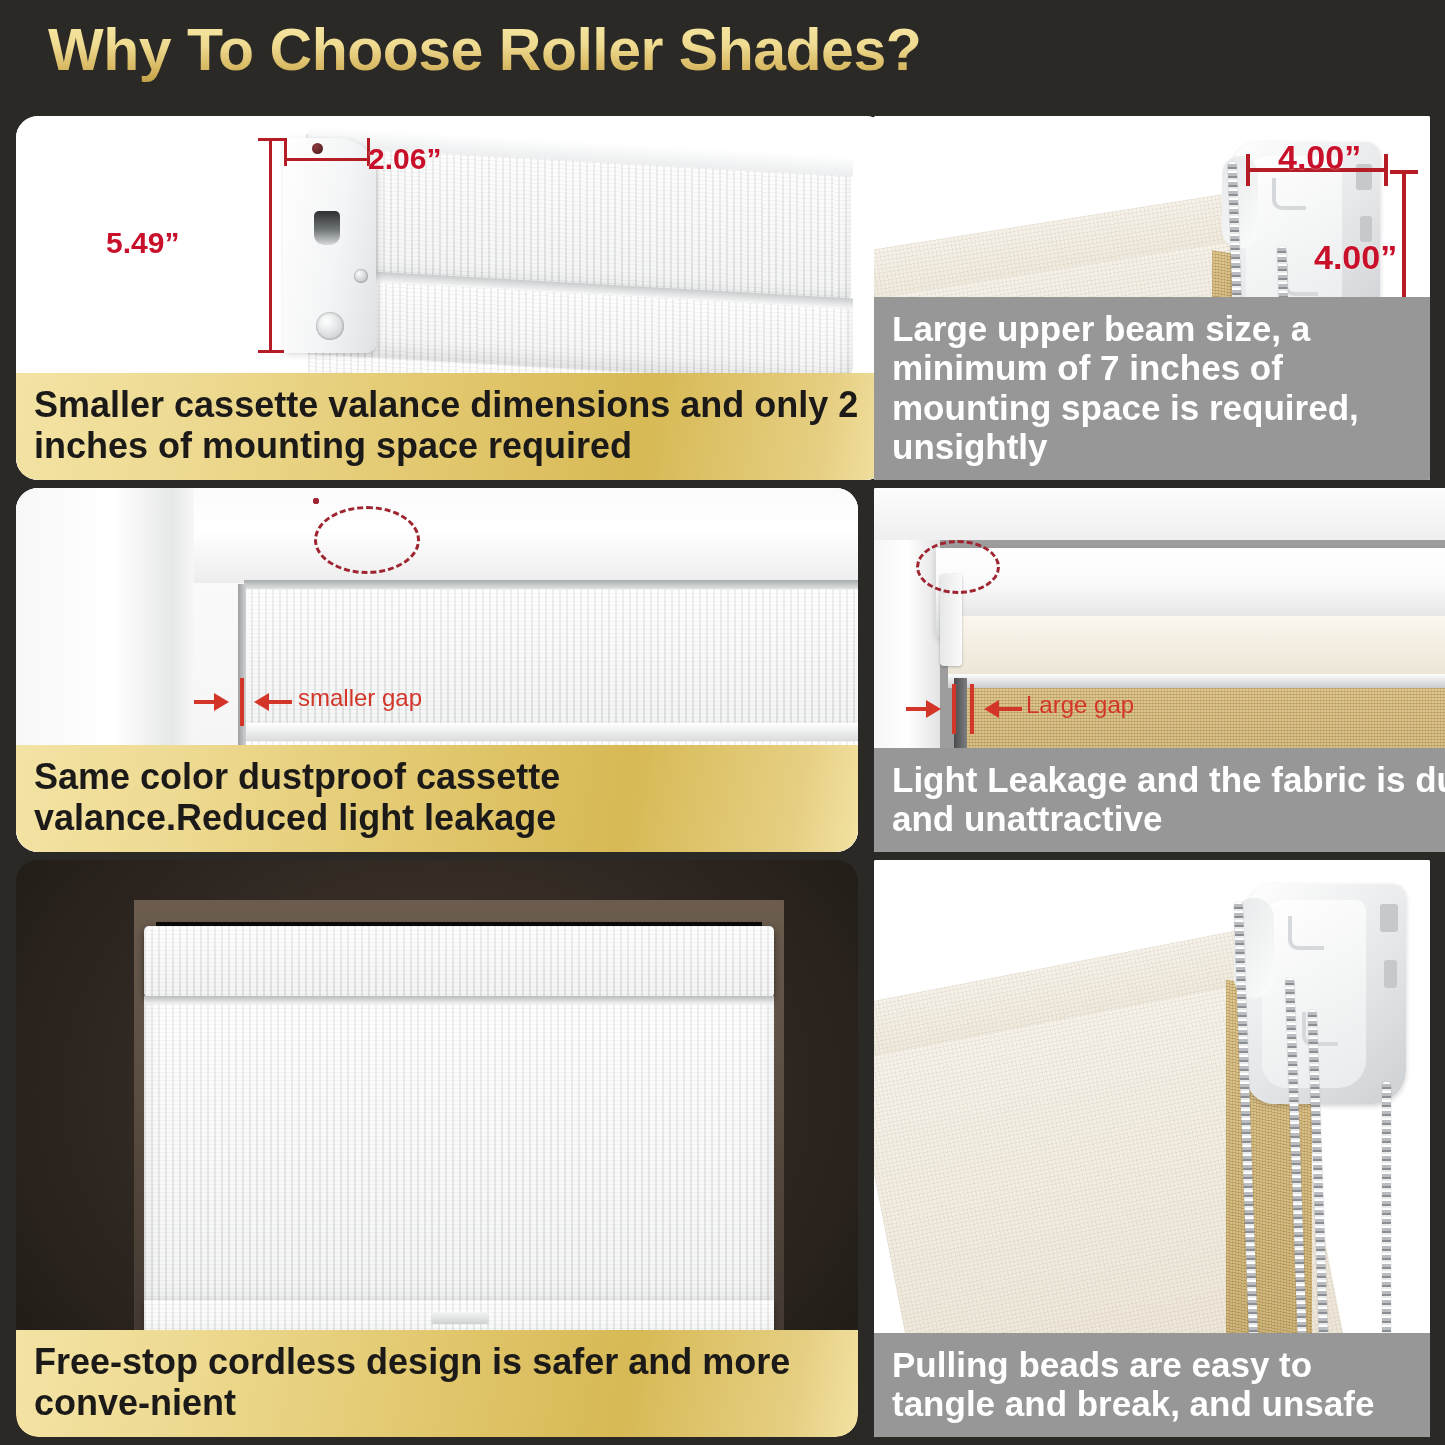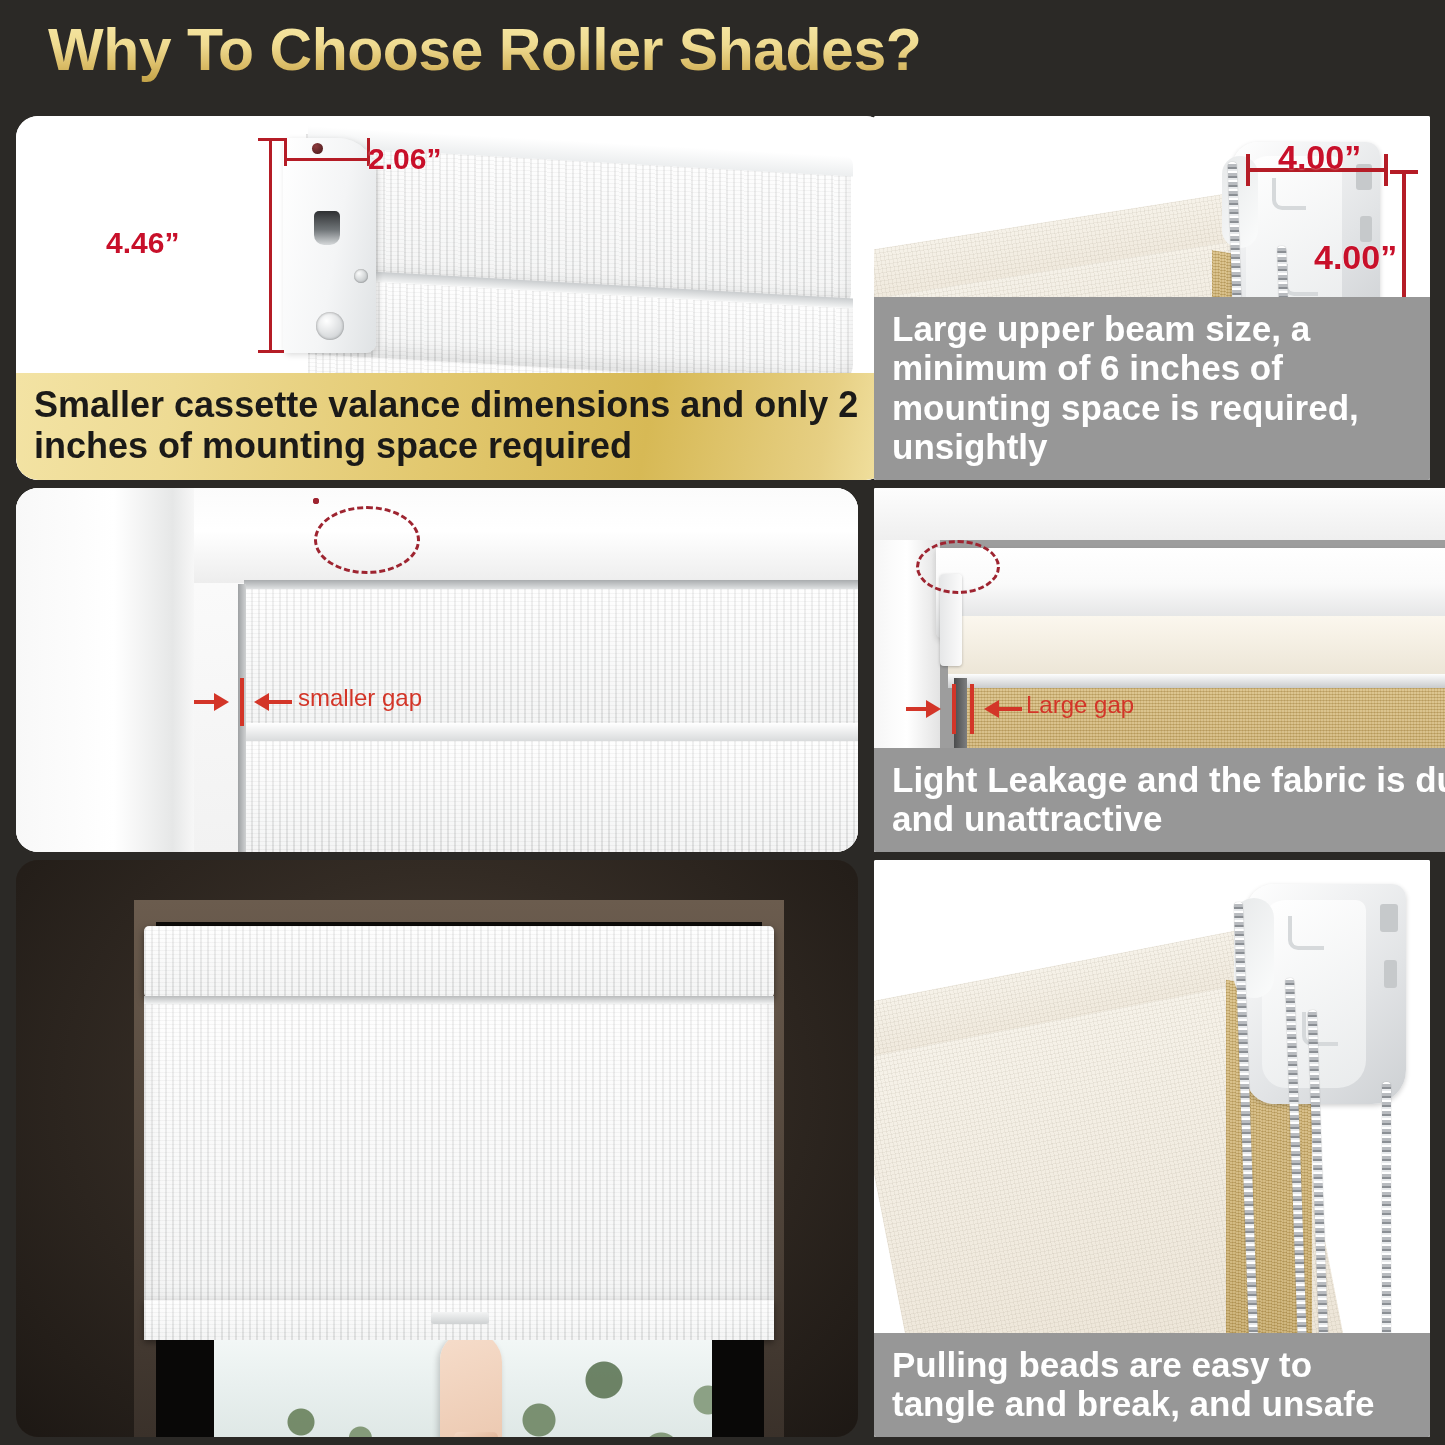--- a/index.html
+++ b/index.html
@@ -121,21 +121,21 @@
                     background:radial-gradient(circle at 35% 30%,#8d3b3d,#46191b);"></div>
 
         <div class="dim-line" style="left:268px;top:42px;width:86px;height:3px;"></div>
         <div class="dim-line" style="left:268px;top:22px;width:3px;height:28px;"></div>
         <div class="dim-line" style="left:351px;top:22px;width:3px;height:28px;"></div>
         <div class="dim-txt" style="left:352px;top:26px;">2.06”</div>
 
         <div class="dim-line" style="left:253px;top:22px;width:3px;height:215px;"></div>
         <div class="dim-line" style="left:242px;top:22px;width:26px;height:3px;"></div>
         <div class="dim-line" style="left:242px;top:234px;width:26px;height:3px;"></div>
-        <div class="dim-txt" style="left:90px;top:110px;">4.46”</div>
+        <div class="dim-txt" style="left:90px;top:110px;">5.49”</div>
       </div>
 
       <div class="cap gold">
         <div class="cap-text">Smaller cassette valance dimensions and only 2 inches of mounting space required</div>
       </div>
     </div>
 
     <div class="panel bad" style="left:874px;top:8px;width:556px;height:364px;">
       <div class="photo">
         <div class="linen" style="position:absolute;left:-10px;top:72px;width:400px;height:78px;
@@ -167,21 +167,21 @@
         <div class="dim-line" style="left:510px;top:38px;width:4px;height:32px;"></div>
         <div class="dim-txt" style="left:404px;top:22px;font-size:34px;">4.00”</div>
 
         <div class="dim-line" style="left:528px;top:54px;width:4px;height:168px;"></div>
         <div class="dim-line" style="left:516px;top:54px;width:28px;height:4px;"></div>
         <div class="dim-line" style="left:516px;top:218px;width:28px;height:4px;"></div>
         <div class="dim-txt" style="left:440px;top:122px;font-size:34px;">4.00”</div>
       </div>
 
       <div class="cap gray">
-        <div class="cap-text">Large upper beam size, a minimum of 6 inches of mounting space is required, unsightly</div>
+        <div class="cap-text">Large upper beam size, a minimum of 7 inches of mounting space is required, unsightly</div>
       </div>
     </div>
 
     <div class="panel good" style="left:16px;top:380px;width:842px;height:364px;">
       <div class="photo" style="background:linear-gradient(180deg,#fdfdfd,#f2f2f2);">
         <div style="position:absolute;left:0;top:0;width:178px;height:364px;
                     background:linear-gradient(90deg,#f8f8f8 0%,#ffffff 55%,#e6e7e7 88%,#f7f7f7 100%);"></div>
         <div style="position:absolute;left:178px;top:0;right:0;height:95px;
                     background:linear-gradient(180deg,#fbfbfb,#ffffff 45%,#ededed);"></div>
         <div style="position:absolute;left:228px;top:92px;right:0;height:9px;
@@ -198,20 +198,23 @@
         <div class="dash-ellipse" style="left:298px;top:18px;width:100px;height:62px;"></div>
 
         <div class="gapbar" style="left:224px;top:190px;height:48px;"></div>
         <div class="arrow-r" style="left:198px;top:205px;"></div>
         <div class="arrow-stem" style="left:178px;top:212px;width:22px;"></div>
         <div class="arrow-l" style="left:238px;top:205px;"></div>
         <div class="arrow-stem" style="left:250px;top:212px;width:26px;"></div>
         <div class="gap-txt" style="left:282px;top:196px;">smaller gap</div>
       </div>
 
+      <div class="cap gold">
+        <div class="cap-text">Same color dustproof cassette valance.Reduced light leakage</div>
+      </div>
     </div>
 
     <div class="panel bad" style="left:874px;top:380px;width:664px;height:364px;">
       <div class="photo" style="background:linear-gradient(180deg,#fbfbfb 0%,#f1f1f1 22%,#9d9d9d 26%,#9d9d9d 100%);">
         <div style="position:absolute;left:0;top:0;right:0;height:52px;
                     background:linear-gradient(180deg,#fdfdfd,#efefef);"></div>
         <div style="position:absolute;left:0;top:52px;right:0;bottom:0;background:#9d9d9d;"></div>
         <div style="position:absolute;left:0;top:52px;width:66px;bottom:0;
                     background:linear-gradient(90deg,#f6f6f6,#ffffff 50%,#e3e3e3);"></div>
         <div style="position:absolute;left:62px;top:60px;right:0;height:90px;
@@ -281,20 +284,23 @@
           <div style="position:absolute;left:228px;top:-8px;width:62px;height:150px;
                       background:linear-gradient(160deg,#f6ddcb,#e9c3a9);
                       border-radius:28px 30px 14px 18px;box-shadow:-2px 2px 6px rgba(0,0,0,.2);"></div>
           <div style="position:absolute;left:242px;top:92px;width:44px;bottom:0;
                       background:linear-gradient(160deg,#f4d7c3,#e2b89c);border-radius:18px 18px 0 0;"></div>
         </div>
         <div style="position:absolute;left:140px;top:480px;width:58px;bottom:0;background:#090807;"></div>
         <div style="position:absolute;left:696px;top:480px;width:52px;bottom:0;background:#090807;"></div>
       </div>
 
+      <div class="cap gold">
+        <div class="cap-text">Free-stop cordless design is safer and more conve-nient</div>
+      </div>
     </div>
 
     <div class="panel bad" style="left:874px;top:752px;width:556px;height:577px;">
       <div class="photo" style="background:#fff;">
         <div class="linen" style="position:absolute;left:-20px;top:60px;width:440px;height:86px;
                     transform:rotate(-11deg);transform-origin:right center;
                     box-shadow:inset 0 -8px 12px rgba(0,0,0,.07);"></div>
         <div class="linen" style="position:absolute;left:-30px;top:118px;width:430px;height:400px;
                     transform:rotate(-11deg);transform-origin:right top;"></div>
         <div class="khaki" style="position:absolute;left:352px;top:128px;width:86px;height:380px;

